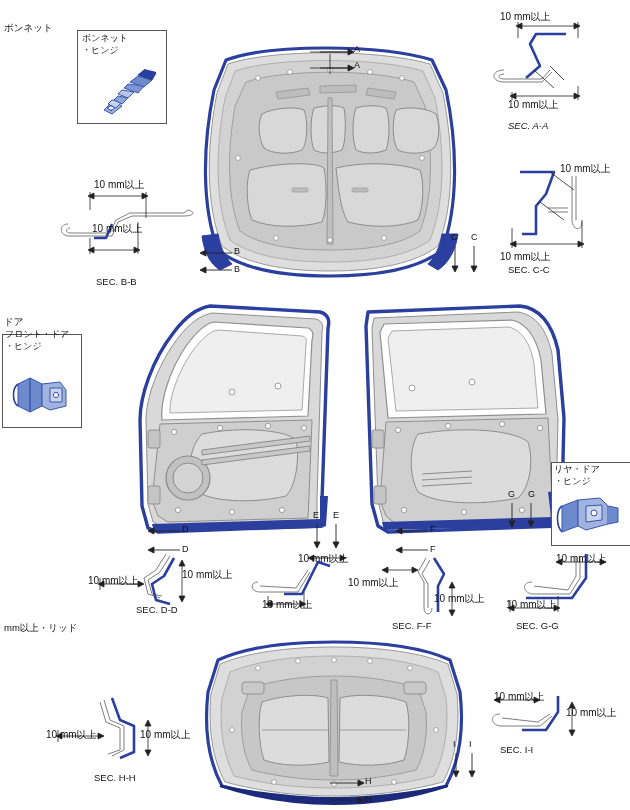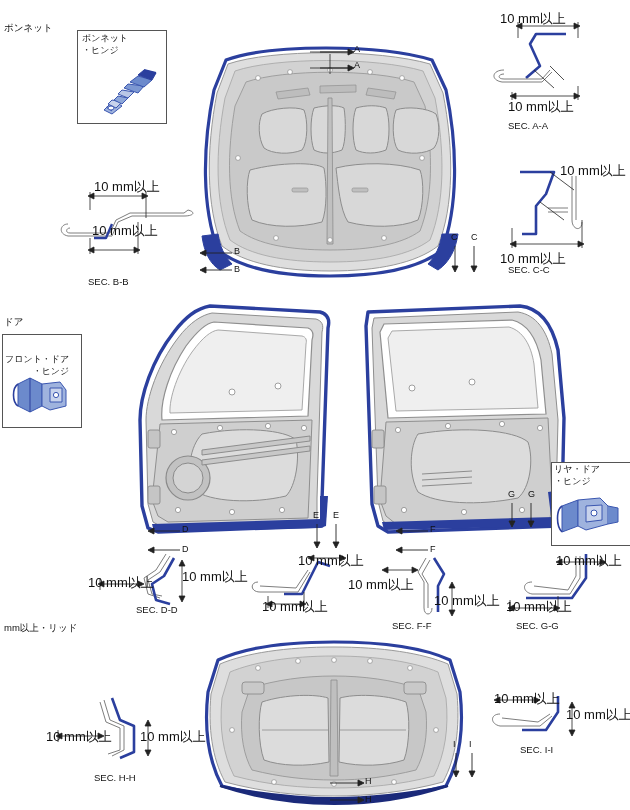--- a/index.html
+++ b/index.html
@@ -2,21 +2,21 @@
 <html><head>
 <meta charset="utf-8">
 <style>
   html,body{margin:0;padding:0;background:#ffffff;}
   body{width:630px;height:810px;position:relative;overflow:hidden;
        font-family:"Liberation Sans","DejaVu Sans",sans-serif;color:#1a1a1a;}
   .abs{position:absolute;}
   .lbl{font-size:9px;line-height:1.25;color:#111;white-space:nowrap;}
   .lbl.jp{font-size:9.5px;}
   .seccap{font-size:9.5px;font-weight:normal;color:#111;white-space:nowrap;}
-  .dim{font-size:13px;color:#111;white-space:nowrap;}
+  .dim{font-size:10px;color:#111;white-space:nowrap;}
   .mark{font-size:9px;color:#111;white-space:nowrap;}
   .box{position:absolute;border:1px solid #555;background:#fff;}
   .boxlbl{position:absolute;font-size:9px;line-height:1.3;color:#111;}
   svg{display:block;overflow:visible;}
   .sectgroup{position:absolute;}
 </style>
 </head>
 <body>
 
 <div class="abs lbl jp" style="left:4px;top:22px;">ボンネット</div>
@@ -175,21 +175,21 @@
         <polygon points="96,85 102,88 96,91"></polygon>
     <line x1="34" y1="84" x2="34" y2="92"></line>
         <line x1="100" y1="78" x2="100" y2="92"></line>
     <line x1="56" y1="62" x2="76" y2="80"></line>
     <line x1="72" y1="58" x2="86" y2="72"></line>
   </g>
 </svg>
 </div>
 <div class="abs dim" style="left:500px;top:10px;">10 mm以上</div>
 <div class="abs dim" style="left:508px;top:98px;">10 mm以上</div>
-<div class="abs seccap" style="left:508px;top:120px;">SEC. A-A</div>
+<div class="abs seccap" style="left:508px;top:120px;font-style:italic;">SEC. A-A</div>
 
 <div class="sectgroup" style="left:478px;top:150px;">
 <svg width="140" height="110" viewBox="0 0 140 110">
   <g fill="none" stroke="#2b3f9e" stroke-width="2.6" stroke-linejoin="round">
     <path d="M42 22 L76 22 L68 44 L58 56 L58 84 L44 84"></path>
   </g>
   <g fill="none" stroke="#7e7e7e" stroke-width="1">
     <path d="M94 26 L94 70"></path>
         <path d="M98 26 L98 70"></path>
     <path d="M94 70 C94 80 104 82 104 72"></path>
@@ -232,24 +232,24 @@
     <line x1="36" y1="74" x2="84" y2="74"></line>
     <polygon points="40,71 34,74 40,77"></polygon>
         <polygon points="80,71 86,74 80,77"></polygon>
     <line x1="36" y1="62" x2="36" y2="78"></line>
         <line x1="84" y1="46" x2="84" y2="78"></line>
   </g>
 </svg>
 </div>
 <div class="abs dim" style="left:94px;top:178px;">10 mm以上</div>
 <div class="abs dim" style="left:92px;top:222px;">10 mm以上</div>
-<div class="abs seccap" style="left:88px;top:276px;">SEC. B-B</div>
+<div class="abs seccap" style="left:96px;top:276px;">SEC. B-B</div>
 
 <div class="box" style="left:2px;top:334px;width:78px;height:92px;"></div>
-<div class="boxlbl" style="left:5px;top:354px;text-align:right;">
+<div class="boxlbl" style="left:5px;top:329px;">
   <div>フロント・ドア</div>
   <div>・ヒンジ</div>
 </div>
 <div class="abs" style="left:10px;top:372px;">
 <svg width="66" height="52" viewBox="0 0 66 52">
   <g stroke="#3a56b0" stroke-width="1">
     <path d="M8 12 L20 6 L32 12 L32 34 L20 40 L8 34 Z" fill="#6c8acc"></path>
     <path d="M20 6 L20 40" stroke="#2b3f9e"></path>
     <path d="M32 12 L50 10 L56 18 L56 34 L40 38 L32 34 Z" fill="#9fb3de"></path>
     <path d="M40 16 L52 16 L52 30 L40 30 Z" fill="#c8d3ec"></path>
@@ -636,13 +636,13 @@
     <polygon points="14,7 8,10 14,13"></polygon>
         <polygon points="48,7 54,10 48,13"></polygon>
     <line x1="86" y1="14" x2="86" y2="44"></line>
     <polygon points="83,18 86,12 89,18"></polygon>
         <polygon points="83,40 86,46 89,40"></polygon>
   </g>
 </svg>
 </div>
 <div class="abs dim" style="left:494px;top:690px;">10 mm以上</div>
 <div class="abs dim" style="left:566px;top:706px;">10 mm以上</div>
-<div class="abs seccap" style="left:520px;top:744px;text-align:right;">SEC. I-I</div>
+<div class="abs seccap" style="left:500px;top:744px;text-align:right;">SEC. I-I</div>
 
 </body></html>

